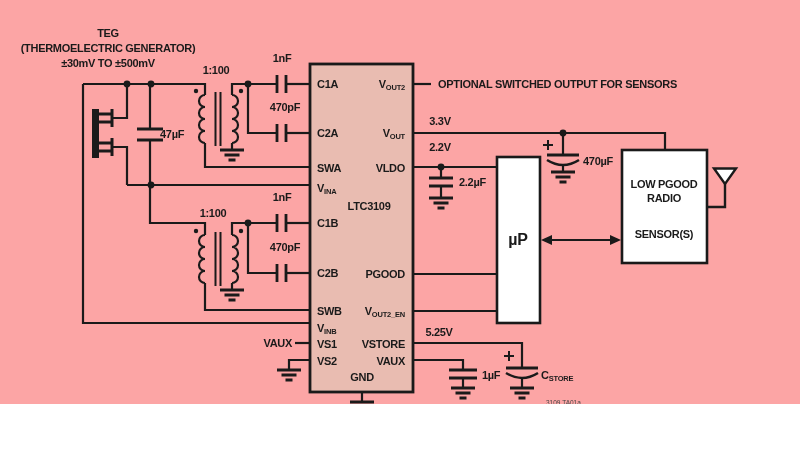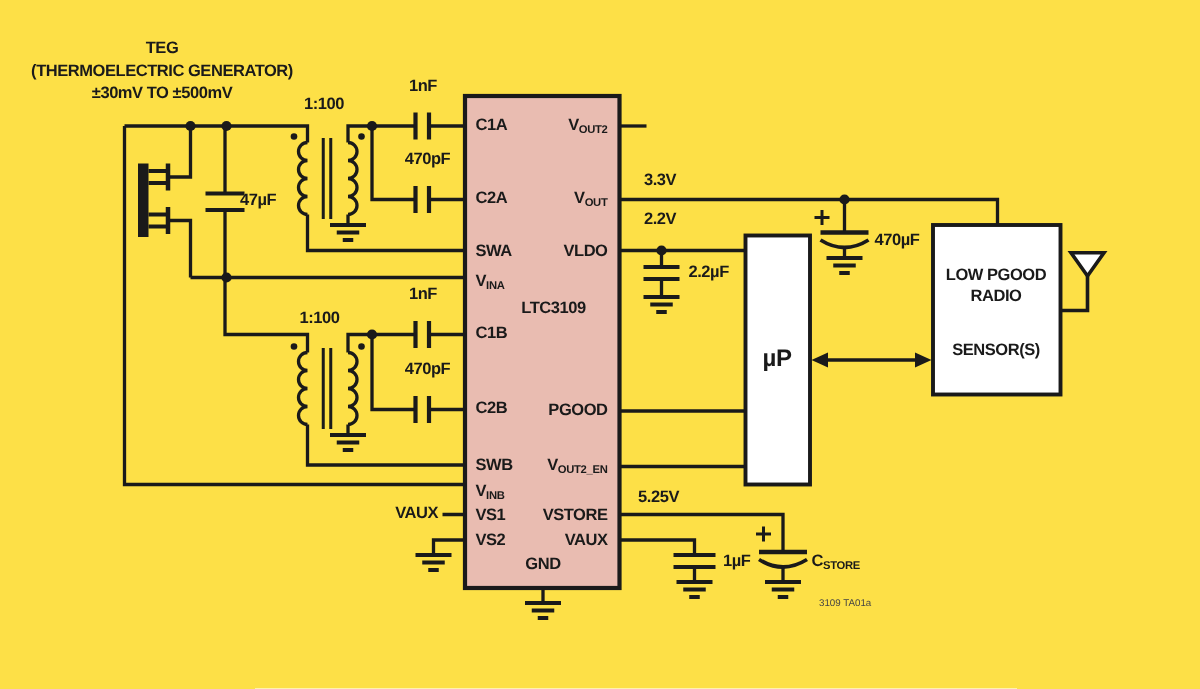--- a/index.html
+++ b/index.html
@@ -1,16 +1,16 @@
 <!DOCTYPE html>
 <html><head>
 <meta charset="utf-8">
 <style>
   html,body{margin:0;padding:0;background:#fff;}
-  #stage{position:relative;width:800px;height:459px;background:#fde047;overflow:hidden;
+  #stage{position:relative;width:800px;height:404px;background:#fca5a5;overflow:hidden;
          font-family:"Liberation Sans",sans-serif;}
   #schem{position:absolute;left:0;top:0;z-index:1;}
   .lbl{position:absolute;z-index:2;font-weight:700;font-size:11px;color:#1a1a1a;
        letter-spacing:-0.3px;white-space:nowrap;transform:translate(-50%,-50%);line-height:1;}
   .lbl.la{transform:translateY(-50%);} 
   .lbl.ra{transform:translateY(-50%);} 
   .sub{font-size:7.5px;position:relative;bottom:-2px;letter-spacing:-0.2px;}
   .tiny{font-size:6.5px;font-weight:400;color:#444;letter-spacing:0;}
   .mcu{font-size:16px;}
 </style>
@@ -169,20 +169,21 @@
   <div class="lbl la" style="left:317px;top:361px"><span>VS2</span><span class="sub"></span></div>
 
   <div class="lbl ra" style="right:395px;top:84px"><span>V</span><span class="sub">OUT2</span></div>
   <div class="lbl ra" style="right:395px;top:133px"><span>V</span><span class="sub">OUT</span></div>
   <div class="lbl ra" style="right:395px;top:168px"><span>VLDO</span><span class="sub"></span></div>
   <div class="lbl ra" style="right:395px;top:274px"><span>PGOOD</span><span class="sub"></span></div>
   <div class="lbl ra" style="right:395px;top:311px"><span>V</span><span class="sub">OUT2_EN</span></div>
   <div class="lbl ra" style="right:395px;top:344px"><span>VSTORE</span><span class="sub"></span></div>
   <div class="lbl ra" style="right:395px;top:361px"><span>VAUX</span><span class="sub"></span></div>
 
+  <div class="lbl la" style="left:438px;top:84px">OPTIONAL SWITCHED OUTPUT FOR SENSORS</div>
   <div class="lbl" style="left:440px;top:121px">3.3V</div>
   <div class="lbl" style="left:440px;top:147px">2.2V</div>
   <div class="lbl la" style="left:459px;top:182px">2.2µF</div>
   <div class="lbl la" style="left:583px;top:161px">470µF</div>
   <div class="lbl" style="left:439px;top:332px">5.25V</div>
   <div class="lbl la" style="left:482px;top:375px">1µF</div>
   <div class="lbl la" style="left:541px;top:375px"><span>C</span><span class="sub">STORE</span></div>
   <div class="lbl la tiny" style="left:546px;top:403px">3109 TA01a</div>
 
   <div class="lbl mcu" style="left:518px;top:240px">µP</div>

